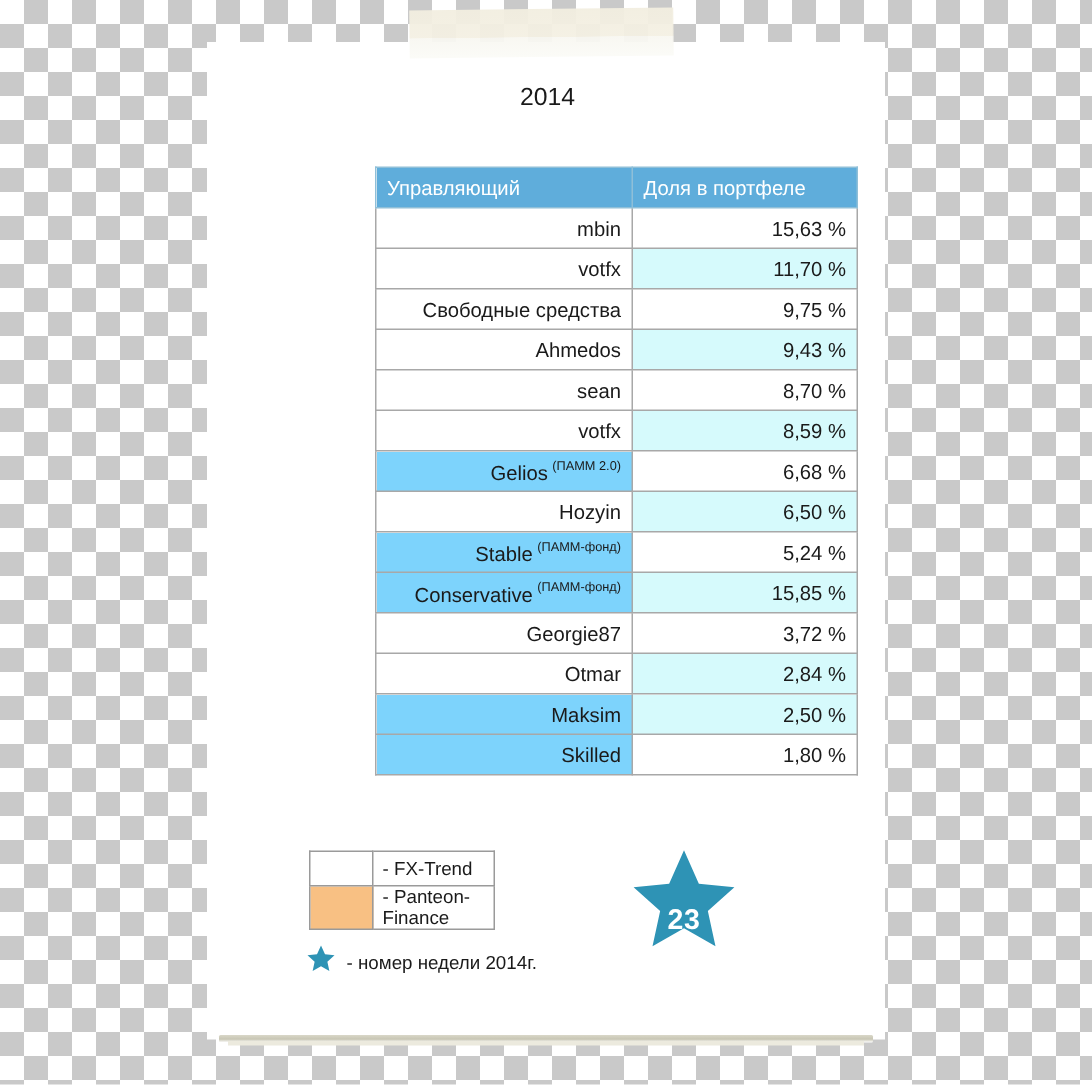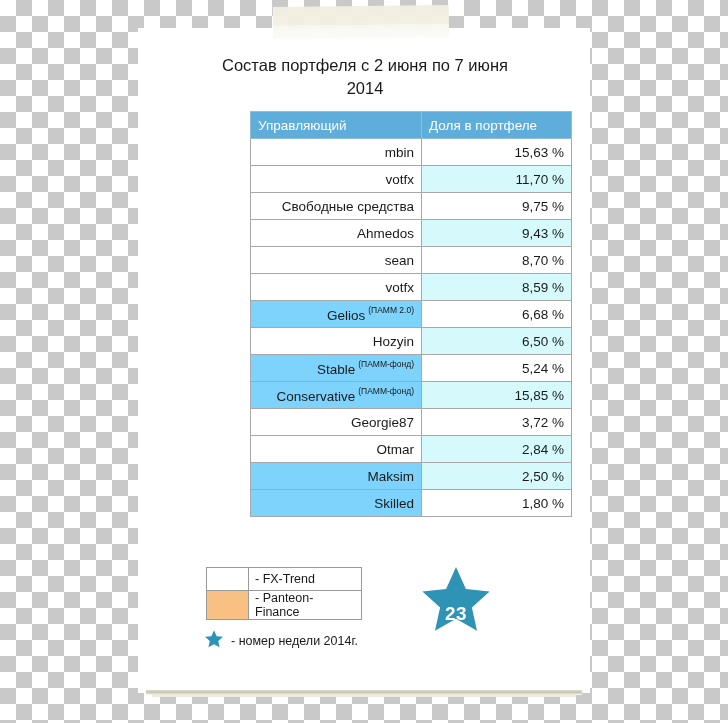--- a/index.html
+++ b/index.html
@@ -128,21 +128,21 @@
     vertical-align: 7px;
     margin-left: 3px;
     letter-spacing: 0;
   }
 
   
   .legend {
     position: absolute;
     left: 206px;
     top: 567px;
-    width: 156px;
+    width: 124px;
     border-collapse: collapse;
     table-layout: fixed;
   }
   .legend td {
     border: 1px solid #9a9a9a;
     height: 23px;
     box-sizing: border-box;
     font-size: 12.5px;
     color: #1a1a1a;
     padding: 0 6px;
@@ -188,21 +188,20 @@
 </head>
 <body>
 
 <div class="paper"></div>
 <div class="paper-shadow"></div>
 <div class="paper-shadow-2"></div>
 
 <div class="tape"></div>
 
 <div class="title">
-  <div>Состав портфеля с 2 июня по 7 июня</div>
   <div>2014</div>
 </div>
 
 <div class="table-wrap">
   <table class="portfolio">
     <colgroup>
         <col class="c1">
         <col class="c2">
       </colgroup>
     <thead>

